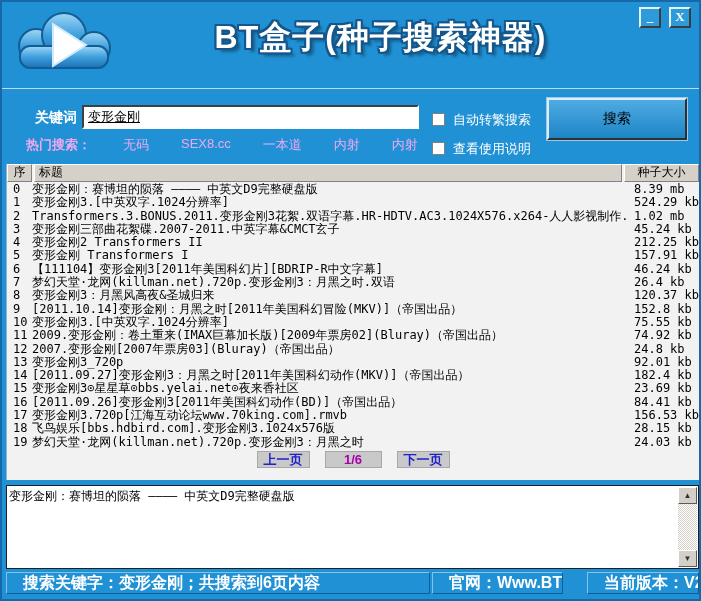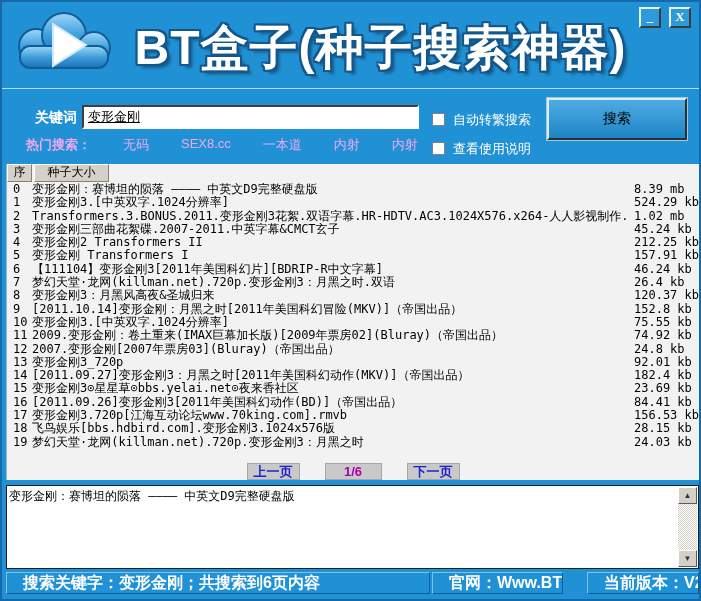--- a/index.html
+++ b/index.html
@@ -9,21 +9,21 @@
     background: var(--accent, #2191d5);
     border: 2px solid var(--accent-dark, #1668a8);
     font-family: "Liberation Sans", sans-serif;
     overflow: hidden;
   }
   
   .header { position: absolute; left:0; top:0; width:100%; height:86px; }
   .logo { position:absolute; left:8px; top:6px; width:108px; height:68px; }
   .app-title {
     position:absolute; left:118px; right:58px; top:14px;
-    text-align:center; font-size:48px; font-weight:bold; color:#fff;
+    text-align:center; font-size:32px; font-weight:bold; color:#fff;
     letter-spacing:1px; white-space:nowrap;
     text-shadow: 2px 0 0 var(--header-outline,#14578c), -2px 0 0 var(--header-outline,#14578c),
                  0 2px 0 var(--header-outline,#14578c), 0 -2px 0 var(--header-outline,#14578c),
                  2px 2px 0 var(--header-outline,#14578c), -2px -2px 0 var(--header-outline,#14578c),
                  2px -2px 0 var(--header-outline,#14578c), -2px 2px 0 var(--header-outline,#14578c),
                  4px 4px 3px rgba(0,0,0,.35);
   }
   .winbtn {
     position:absolute; top:5px; width:22px; height:21px;
     background:#2d9ada; border:2px solid;
@@ -70,22 +70,22 @@
     font-size:12px; color:#000; line-height:15px; padding:0 4px; white-space:nowrap; }
   .hc-idx { width:25px; text-align:center; }
   .hc-title { width:589px; }
   .hc-size { width:75px; text-align:center; }
   .tbody { position:absolute; left:0; top:19px; width:100%; }
   .trow { display:flex; height:13.3px; font-family:"DejaVu Sans Mono", monospace;
     font-size:12px; line-height:13.3px; white-space:nowrap; cursor:pointer; }
   .c-idx { width:25px; padding-left:6px; flex:none; }
   .c-title { width:597px; flex:none; overflow:hidden; }
   .c-size { flex:none; padding-left:5px; }
-  .pagination { position:absolute; left:0; bottom:0; width:100%;
-    display:flex; justify-content:center; gap:25px; }
+  .pagination { position:absolute; left:0; bottom:12px; width:100%;
+    display:flex; justify-content:center; gap:15px; }
   .pagebtn { width:53px; height:17px; background:var(--button-face,#c9c9c9);
     border:1px solid #a7a7a7; font-size:13px; font-weight:bold; line-height:15px;
     text-align:center; color:var(--link-blue,#2121cc); cursor:pointer; }
   .pageind { width:57px; height:17px; background:var(--button-face,#c9c9c9);
     border:1px solid #a7a7a7; font-size:13px; font-weight:bold; line-height:15px;
     text-align:center; color:var(--page-purple,#aa00aa); }
   
   .detail-box { position:absolute; left:4px; top:483px; width:693px; height:84px;
     background:#fff; border:1px solid #1f1f1f; }
   .detail-text { position:absolute; left:2px; top:2px; right:22px;
@@ -156,20 +156,21 @@
           <span class="hot-link">一本道</span>
           <span class="hot-link">内射</span>
           <span class="hot-link">内射</span>
         </span>
     </div>
   </div>
 
   <div class="results-panel">
     <div class="thead">
       <div class="hcell hc-idx">序</div>
+      <div class="hcell hc-title">标题</div>
       <div class="hcell hc-size">种子大小</div>
     </div>
     <div class="tbody">
         <div class="trow">
           <span class="c-idx">0</span>
           <span class="c-title">变形金刚：赛博坦的陨落 ———— 中英文D9完整硬盘版</span>
           <span class="c-size">8.39 mb</span>
         </div>
         <div class="trow">
           <span class="c-idx">1</span>

